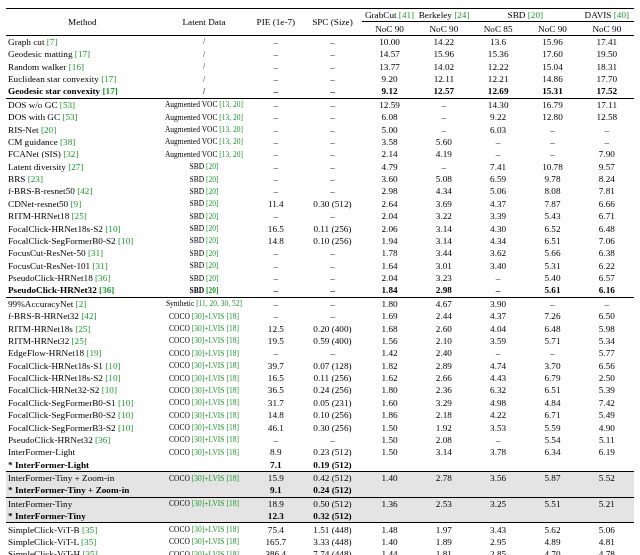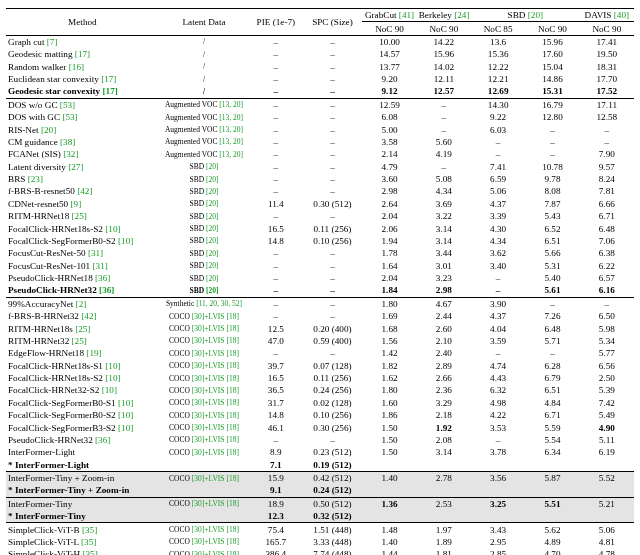--- a/index.html
+++ b/index.html
@@ -40,21 +40,21 @@
     font-size: 7.5px;
   }
   .topline { border-top: 1.2px solid #000; }
   .bottomline { border-bottom: 1.2px solid #000; }
   .thinrule { border-bottom: 0.6px solid #000; font-weight: bold; }
   .dsrule {
     border-bottom: 0.6px solid #000;
   }
   .cite { color: #1a9c2a; }
   .rowshade td { background: #e4e4e4; }
-  .bold { font-weight: bold; }
+  .bold { font-weight: normal; }
 </style>
 </head>
 <body>
 
 <div class="wrap">
 <table>
   <colgroup>
     <col style="width:135px">
     <col style="width:80px">
     <col style="width:47px">
@@ -345,21 +345,21 @@
           <td>0.20 (400)</td>
           <td>1.68</td>
           <td>2.60</td>
           <td>4.04</td>
           <td>6.48</td>
           <td>5.98</td>
         </tr>
         <tr>
           <td class="method">RITM-HRNet32<span class="cite"> [25]</span></td>
           <td class="train">COCO <span class="cite">[30]+LVIS [18]</span></td>
-          <td>47.0</td>
+          <td>19.5</td>
           <td>0.59 (400)</td>
           <td>1.56</td>
           <td>2.10</td>
           <td>3.59</td>
           <td>5.71</td>
           <td>5.34</td>
         </tr>
         <tr>
           <td class="method">EdgeFlow-HRNet18<span class="cite"> [19]</span></td>
           <td class="train">COCO <span class="cite">[30]+LVIS [18]</span></td>
@@ -372,21 +372,21 @@
           <td>5.77</td>
         </tr>
         <tr>
           <td class="method">FocalClick-HRNet18s-S1<span class="cite"> [10]</span></td>
           <td class="train">COCO <span class="cite">[30]+LVIS [18]</span></td>
           <td>39.7</td>
           <td>0.07 (128)</td>
           <td>1.82</td>
           <td>2.89</td>
           <td>4.74</td>
-          <td>6.28</td>
+          <td>3.70</td>
           <td>6.56</td>
         </tr>
         <tr>
           <td class="method">FocalClick-HRNet18s-S2<span class="cite"> [10]</span></td>
           <td class="train">COCO <span class="cite">[30]+LVIS [18]</span></td>
           <td>16.5</td>
           <td>0.11 (256)</td>
           <td>1.62</td>
           <td>2.66</td>
           <td>4.43</td>
@@ -401,21 +401,21 @@
           <td>1.80</td>
           <td>2.36</td>
           <td>6.32</td>
           <td>6.51</td>
           <td>5.39</td>
         </tr>
         <tr>
           <td class="method">FocalClick-SegFormerB0-S1<span class="cite"> [10]</span></td>
           <td class="train">COCO <span class="cite">[30]+LVIS [18]</span></td>
           <td>31.7</td>
-          <td>0.02 (128)</td>
+          <td>0.05 (231)</td>
           <td>1.60</td>
           <td>3.29</td>
           <td>4.98</td>
           <td>4.84</td>
           <td>7.42</td>
         </tr>
         <tr>
           <td class="method">FocalClick-SegFormerB0-S2<span class="cite"> [10]</span></td>
           <td class="train">COCO <span class="cite">[30]+LVIS [18]</span></td>
           <td>14.8</td>

